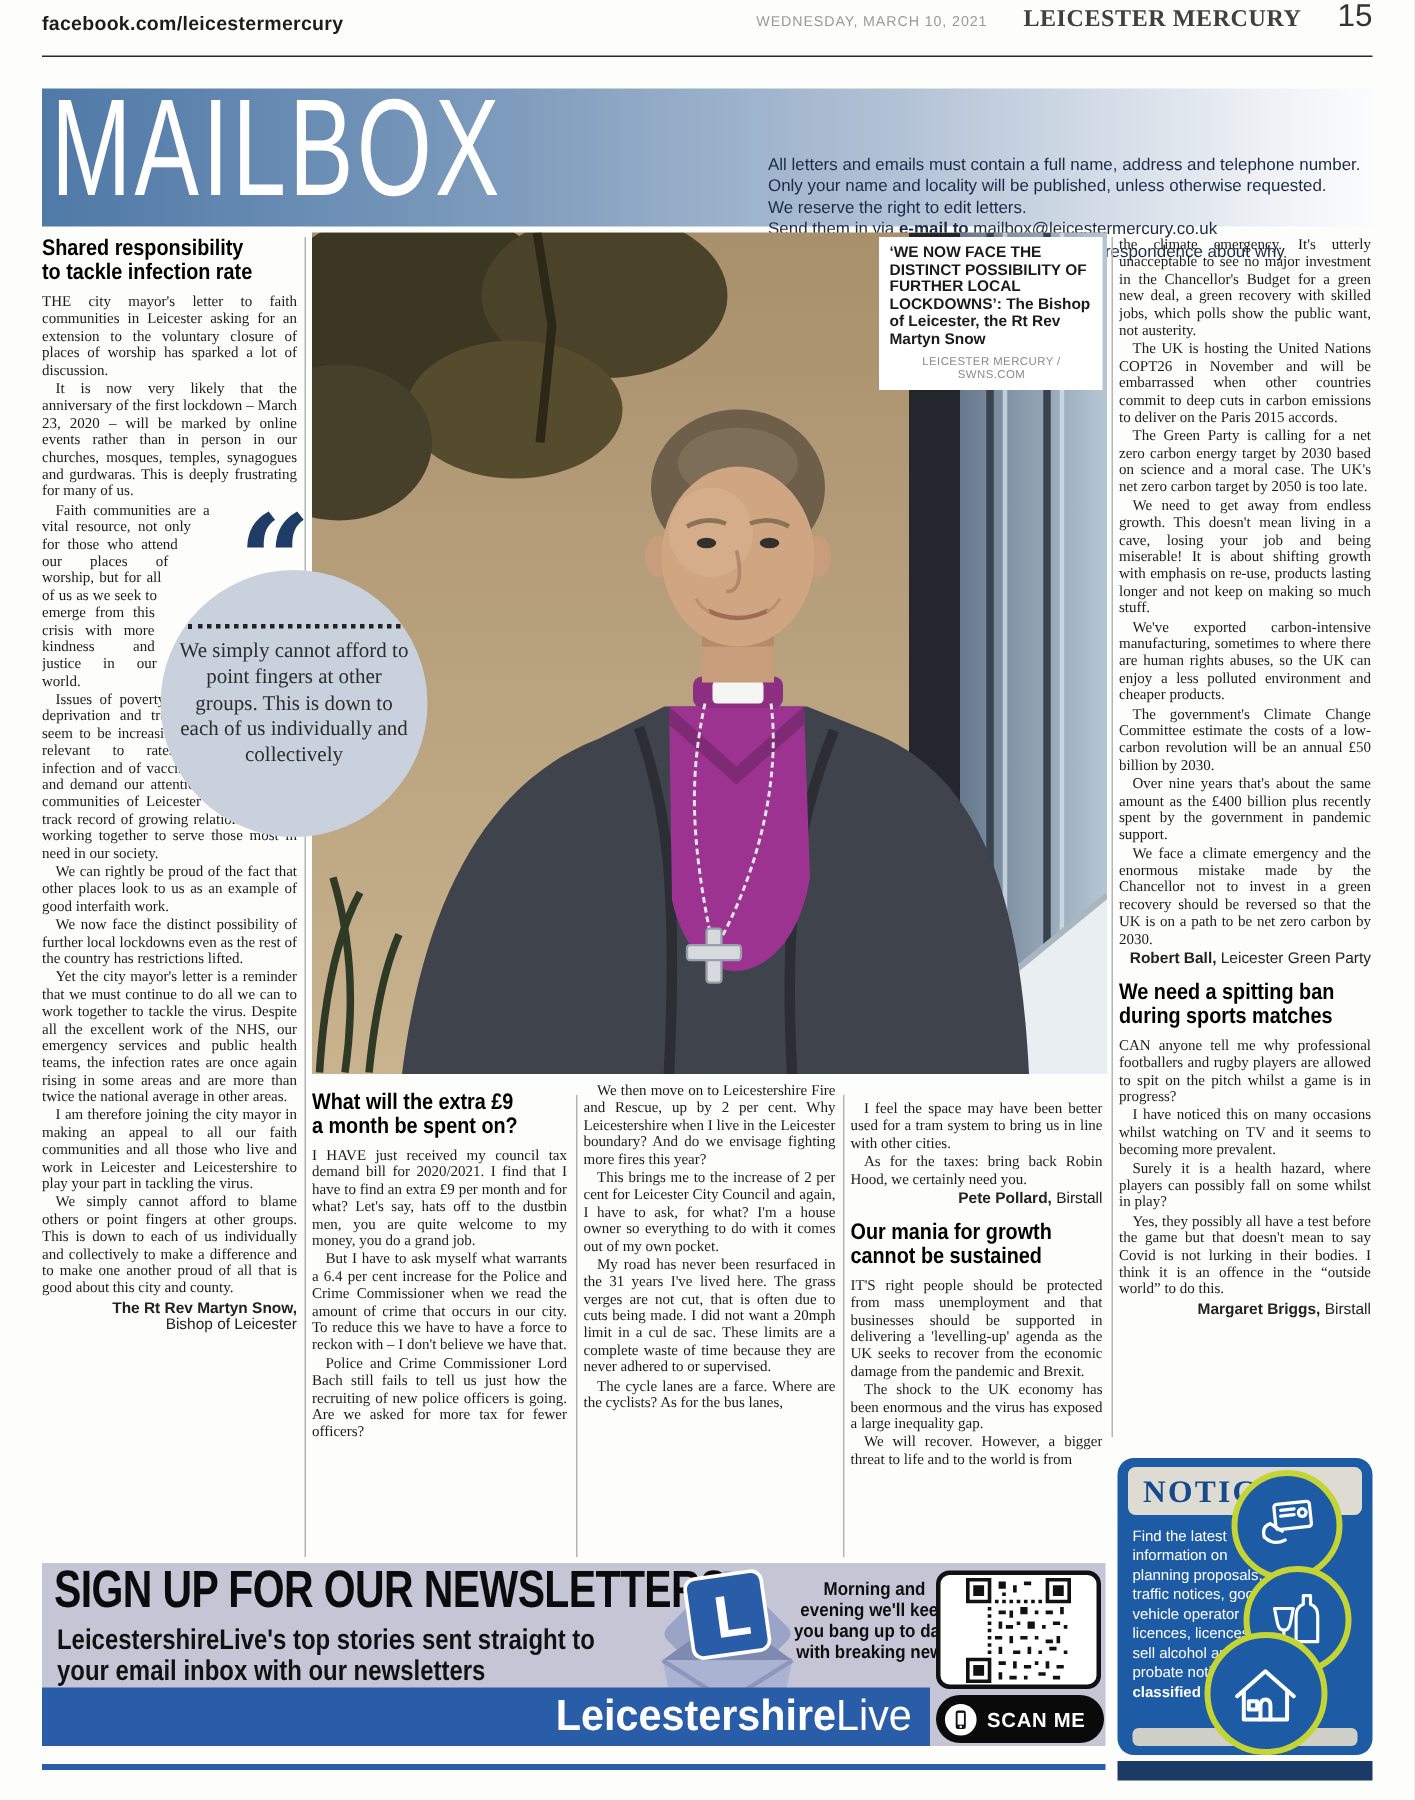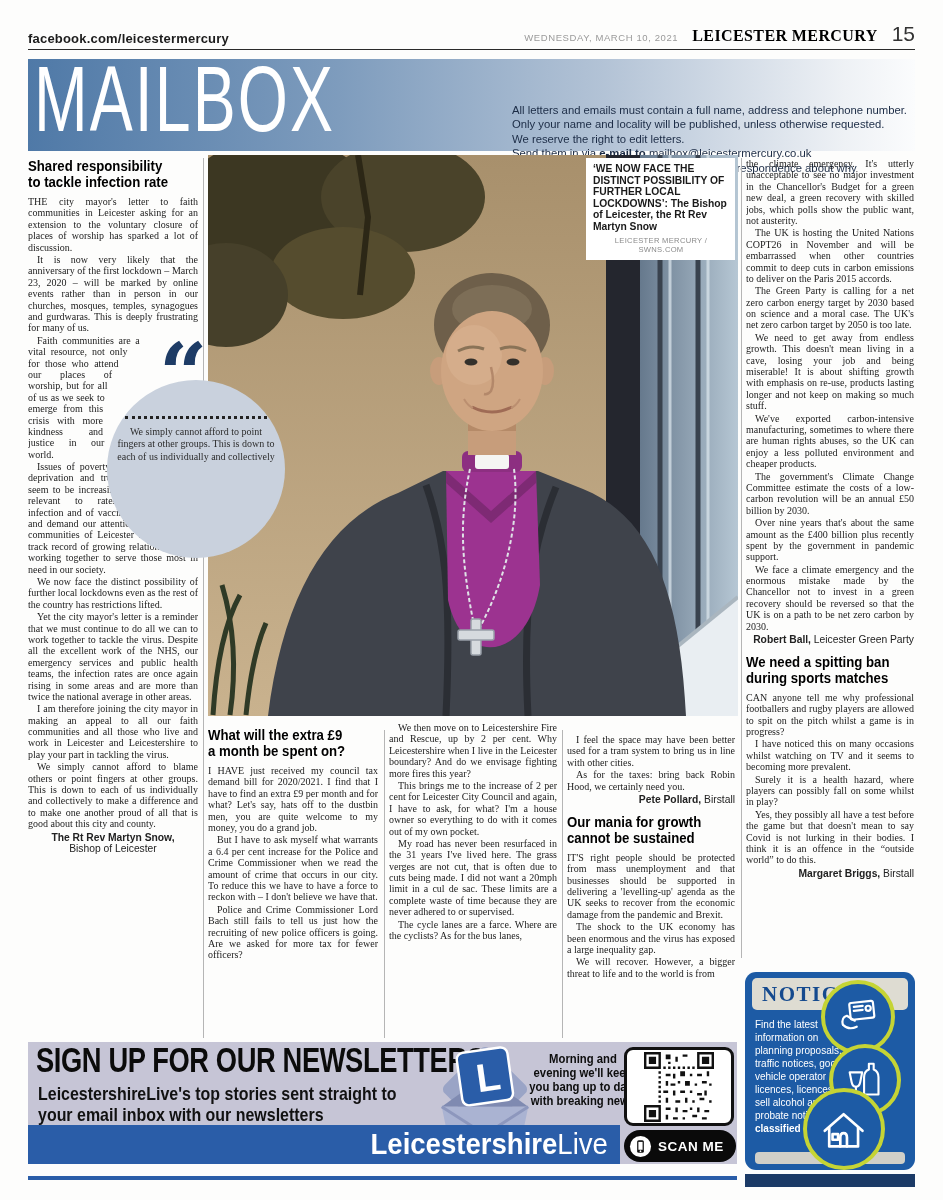--- a/index.html
+++ b/index.html
@@ -1,24 +1,24 @@
 <!DOCTYPE html>
 <html><head>
 <meta charset="utf-8">
 <style>
   html,body{margin:0;padding:0;background:#e8e8e8;font-family:"Liberation Sans",sans-serif;}
   .page{position:relative;width:943px;height:1200px;background:#fdfdfc;margin:0 auto;overflow:hidden;}
 
   
-  .top-bar{position:absolute;left:28px;top:24px;width:887px;height:26px;border-bottom:1.5px solid #2a2a2a;
-           display:flex;justify-content:space-between;align-items:flex-end;padding-bottom:3px;box-sizing:border-box;}
+  .top-bar{position:absolute;left:28px;top:12px;width:887px;height:26px;border-bottom:1.5px solid #2a2a2a;
+           display:flex;justify-content:space-between;align-items:flex-end;padding-bottom:14px;box-sizing:border-box;}
   .fb-link{font-size:13px;font-weight:bold;color:#1c1c1c;letter-spacing:.2px;}
-  .top-right{display:flex;align-items:baseline;gap:14px;}
+  .top-right{display:flex;align-items:baseline;gap:24px;}
   .issue-date{font-size:9.5px;color:#9a9a9a;letter-spacing:.6px;}
-  .masthead{font-family:"Liberation Serif",serif;font-weight:bold;font-size:16px;color:#000000;letter-spacing:.4px;}
+  .masthead{font-family:"Liberation Serif",serif;font-weight:bold;font-size:16px;color:#404040;letter-spacing:.4px;}
   .page-num{font-size:21px;color:#333;font-weight:300;}
 
   
   .banner{position:absolute;left:28px;top:59px;width:887px;height:92px;
           background:linear-gradient(to right,#4f79a7 0%,#7e9cbd 35%,#b3c3d6 65%,#eef1f5 92%,#fbfcfd 100%);}
   .mailbox-title{position:absolute;left:6px;top:-6px;color:#fff;font-size:92px;line-height:1;font-weight:200;
                  letter-spacing:3px;transform:scaleX(.70);transform-origin:left top;}
   .banner-info{position:absolute;left:484px;top:8px;width:400px;color:#1b2b45;font-size:11.3px;line-height:1.28;font-weight:500;margin-top:36px;}
   .banner-info b{font-weight:800;}
 
@@ -32,42 +32,42 @@
   
   .col{position:absolute;font-family:"Liberation Serif",serif;font-size:10px;line-height:1.14;color:#1b1b1b;
        text-align:justify;overflow:hidden;}
   .col p{margin:0 0 1px 0;text-indent:9px;}
   .col p.lead{text-indent:0;}
   .headline{font-family:"Liberation Sans",sans-serif;font-weight:800;font-size:15px;line-height:1.07;color:#000;
             margin:0 0 6px 0;text-align:left;text-indent:0;}
   .headline span{display:block;transform:scaleX(.88);transform-origin:left;white-space:nowrap;}
   .sig{font-family:"Liberation Sans",sans-serif;font-size:10.3px;text-align:right;margin:2px 0 8px 0;color:#222;text-indent:0;}
   .sig .sig-name{font-weight:800;}
-  .sig.twoline span{display:block;text-align:center;}
+  .sig.twoline span{display:block;}
   #col-left{left:28px;top:158px;width:170px;height:880px;}
   #col-m1{left:208px;top:727px;width:170px;height:311px;}
   #col-m2{left:389px;top:722px;width:168px;height:304px;}
   #col-m3{left:567px;top:734px;width:168px;height:304px;}
   #col-right{left:746px;top:158px;width:168px;height:806px;}
   .qspace{float:right;width:95px;height:178px;shape-outside:circle(94px at 96px 86px);margin:0 -2px 0 4px;}
 
   
   .photo-wrap{position:absolute;left:208px;top:155px;width:530px;height:561px;overflow:hidden;background:#b49a78;}
   .photo-caption{position:absolute;left:378px;top:3px;width:149px;background:#fff;padding:5px 6px 6px 7px;box-sizing:border-box;}
   .photo-caption .cap-text{font-size:10.3px;font-weight:800;line-height:1.12;color:#1a1a1a;}
   .photo-caption .cap-credit{font-size:7.6px;color:#8a8a8a;margin-top:4px;text-align:center;letter-spacing:.3px;}
 
   
   .quote-circle{position:absolute;left:107px;top:380px;width:178px;height:178px;border-radius:50%;
                 background:#c9d1dd;z-index:6;}
   .quote-mark{position:absolute;left:52px;top:-48px;font-family:"DejaVu Serif",serif;font-weight:bold;
               font-size:84px;line-height:1;color:#1e3c66;}
   .quote-dots{position:absolute;left:18px;top:36px;width:142px;border-top:3px dotted #222;}
   .quote-text{position:absolute;left:9px;right:9px;top:46px;font-family:"Liberation Serif",serif;
-              font-size:10px;line-height:1.24;color:#2d2d2d;text-align:center;}
+              font-size:14px;line-height:1.24;color:#2d2d2d;text-align:center;}
 
   
   .ad{position:absolute;left:28px;top:1042px;width:709px;height:122px;background:#c6c5d6;}
   .ad-title{position:absolute;left:8px;top:0;font-size:35px;font-weight:800;color:#0b0b0b;line-height:1.05;
             transform:scaleX(.78);transform-origin:left top;white-space:nowrap;letter-spacing:-.5px;}
   .ad-sub{position:absolute;left:10px;top:42px;width:470px;font-size:19px;font-weight:700;color:#111;line-height:1.08;
           transform:scaleX(.84);transform-origin:left top;}
   .ad-envelope{position:absolute;left:398px;top:-4px;width:118px;height:122px;}
   .ad-blurb{position:absolute;left:496px;top:10px;width:118px;font-size:12.3px;font-weight:700;color:#0d0d0d;
             text-align:center;line-height:1.15;transform:scaleX(.92);transform-origin:center top;}
@@ -136,20 +136,21 @@
   <div class="col" id="col-left">
     <h2 class="headline">
       <span>Shared responsibility</span>
         <span>to tackle infection rate</span>
     </h2>
     <p class="lead">THE city mayor's letter to faith communities in Leicester asking for an extension to the voluntary closure of places of worship has sparked a lot of discussion.</p>
     <p>It is now very likely that the anniversary of the first lockdown – March 23, 2020 – will be marked by online events rather than in person in our churches, mosques, temples, synagogues and gurdwaras. This is deeply frustrating for many of us.</p>
     <div class="qspace"></div>
     <p>Faith communities are a vital resource, not only for those who attend our places of worship, but for all of us as we seek to emerge from this crisis with more kindness and justice in our world.</p>
     <p>Issues of poverty, deprivation and trust seem to be increasingly relevant to rates of infection and of vaccine uptake and demand our attention. And the faith communities of Leicester have a superb track record of growing relationships and working together to serve those most in need in our society.</p>
+    <p>We can rightly be proud of the fact that other places look to us as an example of good interfaith work.</p>
     <p>We now face the distinct possibility of further local lockdowns even as the rest of the country has restrictions lifted.</p>
     <p>Yet the city mayor's letter is a reminder that we must continue to do all we can to work together to tackle the virus. Despite all the excellent work of the NHS, our emergency services and public health teams, the infection rates are once again rising in some areas and are more than twice the national average in other areas.</p>
     <p>I am therefore joining the city mayor in making an appeal to all our faith communities and all those who live and work in Leicester and Leicestershire to play your part in tackling the virus.</p>
     <p>We simply cannot afford to blame others or point fingers at other groups. This is down to each of us individually and collectively to make a difference and to make one another proud of all that is good about this city and county.</p>
     <div class="sig twoline">
       <span class="sig-name">The Rt Rev Martyn Snow,</span>
       <span class="sig-loc">Bishop of Leicester</span>
     </div>
   </div>
 

